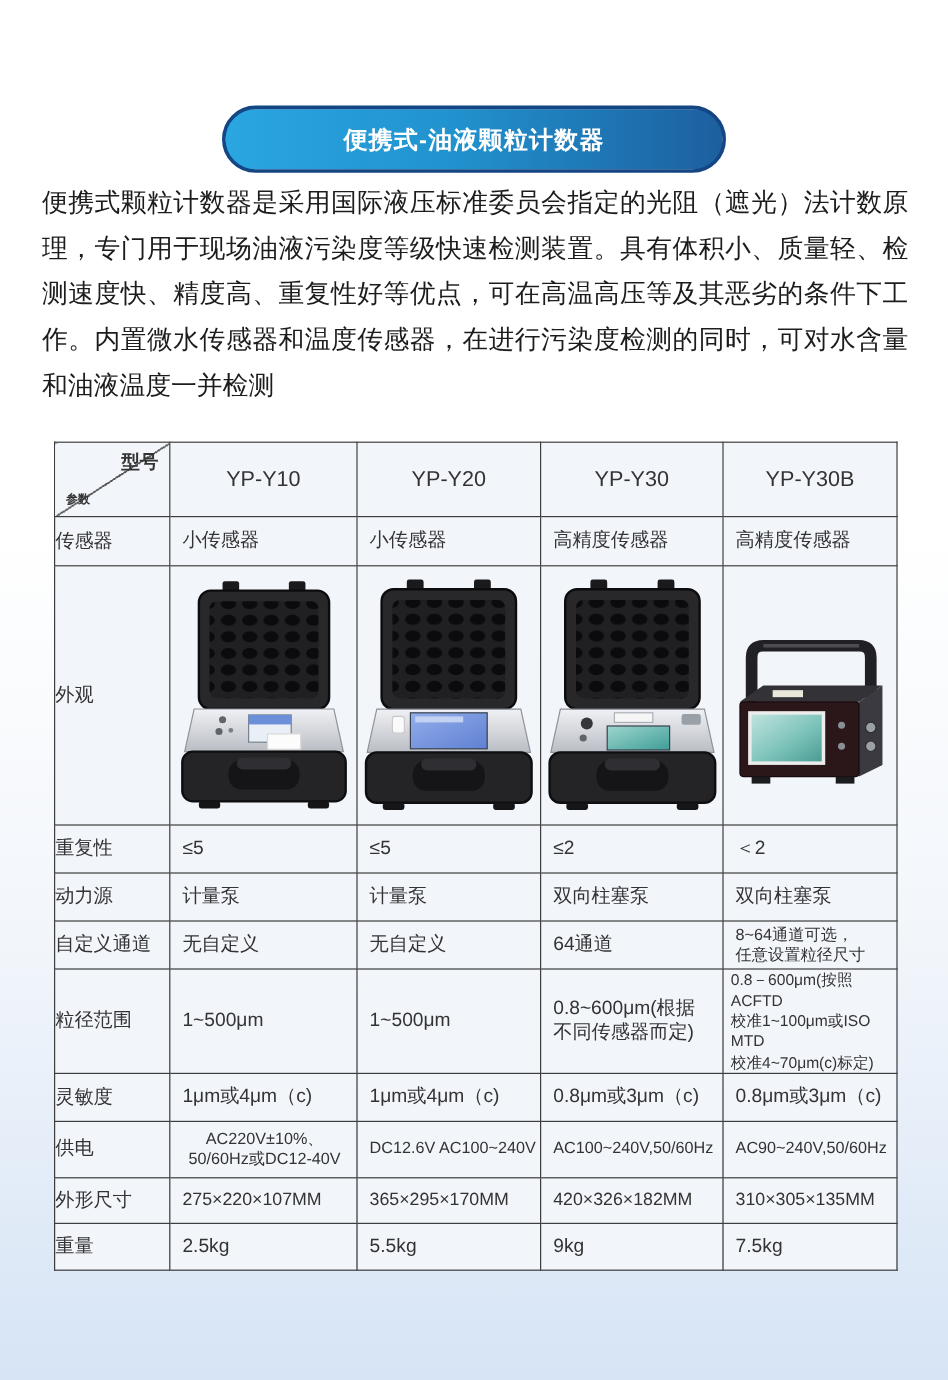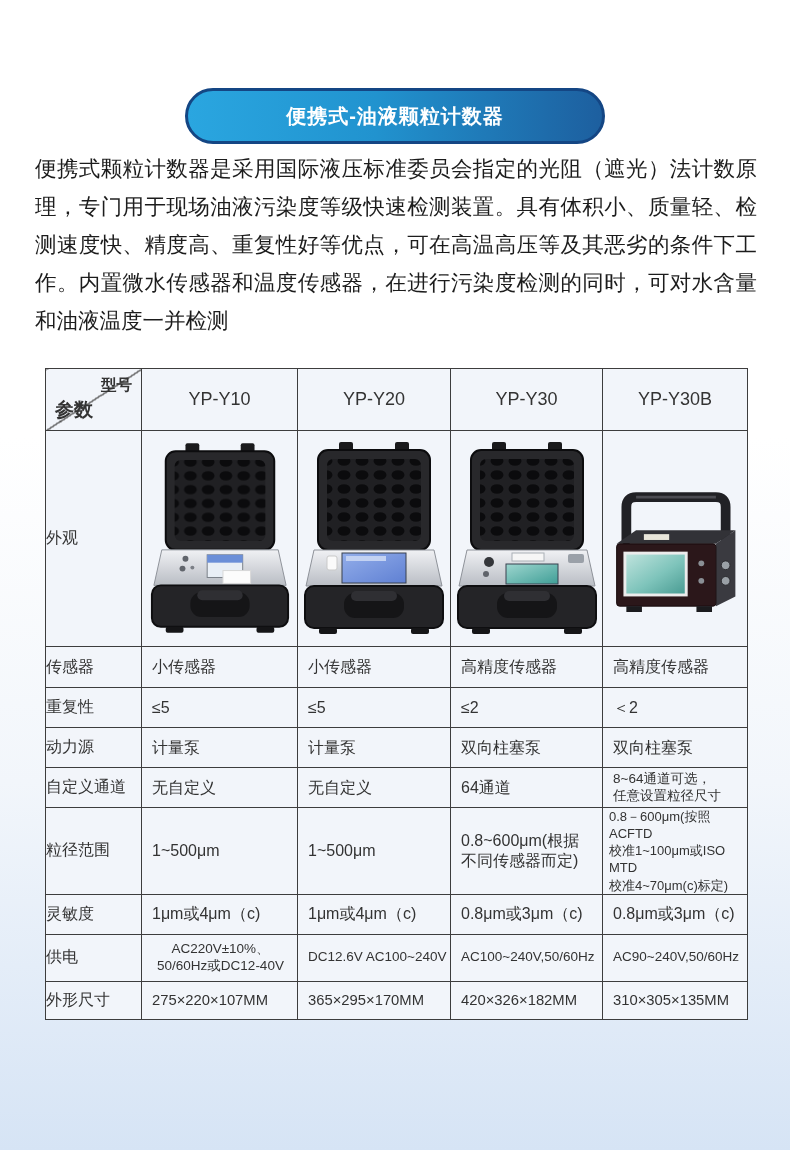--- a/index.html
+++ b/index.html
@@ -31,21 +31,21 @@
     background:#f2f5fa;
     color:#333;vertical-align:middle;
     padding:0;overflow:hidden;
   }
   .model{font-size:18px;text-align:center;margin-top:24px;}
   .corner{position:relative;
     background-image:linear-gradient(to bottom right,transparent calc(50% - 0.7px),#555 calc(50% - 0.7px),#555 calc(50% + 0.7px),transparent calc(50% + 0.7px)) !important;
     font-weight:bold;
   }
   .corner .c-tr{position:absolute;top:6px;right:9px;font-size:15.5px;}
-  .corner .c-bl{position:absolute;bottom:7px;left:9px;font-size:19px;}
+  .corner .c-bl{position:absolute;bottom:7px;left:9px;font-size:10px;}
   .lbl{font-size:16px;padding-left:8px;}
   .val{font-size:16px;padding-left:10px;white-space:pre-line;line-height:1.25;}
   .val.sm{font-size:13.5px;}
   .val.xs{font-size:13px;line-height:1.32;padding-left:6px;padding-right:2px;}
   .val.md{font-size:14.8px;}
   .imgcell{text-align:center;}
   .imgcell svg{vertical-align:middle;}
 </style>
 </head>
 <body>
@@ -67,20 +67,36 @@
   <tbody>
       <tr style="height:62px">
     <td class="corner">
       <span class="c-tr">型号</span>
       <span class="c-bl">参数</span>
     </td>
     <td class="model">YP-Y10</td>
     <td class="model">YP-Y20</td>
     <td class="model">YP-Y30</td>
     <td class="model">YP-Y30B</td>
+  </tr>
+
+  <tr style="height:41px">
+    <td class="lbl">传感器</td>
+    <td>
+          <div class="val">小传感器</div>
+        </td>
+    <td>
+          <div class="val">小传感器</div>
+        </td>
+    <td>
+          <div class="val">高精度传感器</div>
+        </td>
+    <td>
+          <div class="val">高精度传感器</div>
+        </td>
   </tr>
 
   <tr style="height:216px">
     <td class="lbl">外观</td>
     <td class="imgcell">
       
       <svg width="148" height="196" viewBox="0 0 150 198">
         <defs>
           <pattern id="foamA" width="18" height="14" patternUnits="userSpaceOnUse">
             <rect width="18" height="14" fill="#202023"></rect>
@@ -195,36 +211,20 @@
         <rect x="14" y="104" width="102" height="64" rx="3" fill="#2b171a" stroke="#16080a"></rect>
         <rect x="21" y="112" width="66" height="46" fill="#ececec"></rect>
         <rect x="24" y="115" width="60" height="40" fill="url(#scrD)"></rect>
         <circle cx="101" cy="124" r="3" fill="#8a8f95"></circle>
         <circle cx="101" cy="142" r="3" fill="#8a8f95"></circle>
         <rect x="24" y="168" width="16" height="6" fill="#1b1b1e"></rect>
             <rect x="96" y="168" width="16" height="6" fill="#1b1b1e"></rect>
       </svg>
     </td>
   </tr>
-
-  <tr style="height:41px">
-    <td class="lbl">传感器</td>
-    <td>
-          <div class="val">小传感器</div>
-        </td>
-    <td>
-          <div class="val">小传感器</div>
-        </td>
-    <td>
-          <div class="val">高精度传感器</div>
-        </td>
-    <td>
-          <div class="val">高精度传感器</div>
-        </td>
-  </tr>
   <tr style="height:40px">
     <td class="lbl">重复性</td>
     <td>
           <div class="val">≤5</div>
         </td>
     <td>
           <div class="val">≤5</div>
         </td>
     <td>
           <div class="val">≤2</div>
@@ -321,14 +321,29 @@
     <td>
           <div class="val md">365×295×170MM</div>
         </td>
     <td>
           <div class="val md">420×326×182MM</div>
         </td>
     <td>
           <div class="val md">310×305×135MM</div>
         </td>
   </tr>
+  <tr style="height:39px">
+    <td class="lbl">重量</td>
+    <td>
+          <div class="val">2.5kg</div>
+        </td>
+    <td>
+          <div class="val">5.5kg</div>
+        </td>
+    <td>
+          <div class="val">9kg</div>
+        </td>
+    <td>
+          <div class="val">7.5kg</div>
+        </td>
+  </tr>
 </tbody>
   </table>
 
 </body></html>

